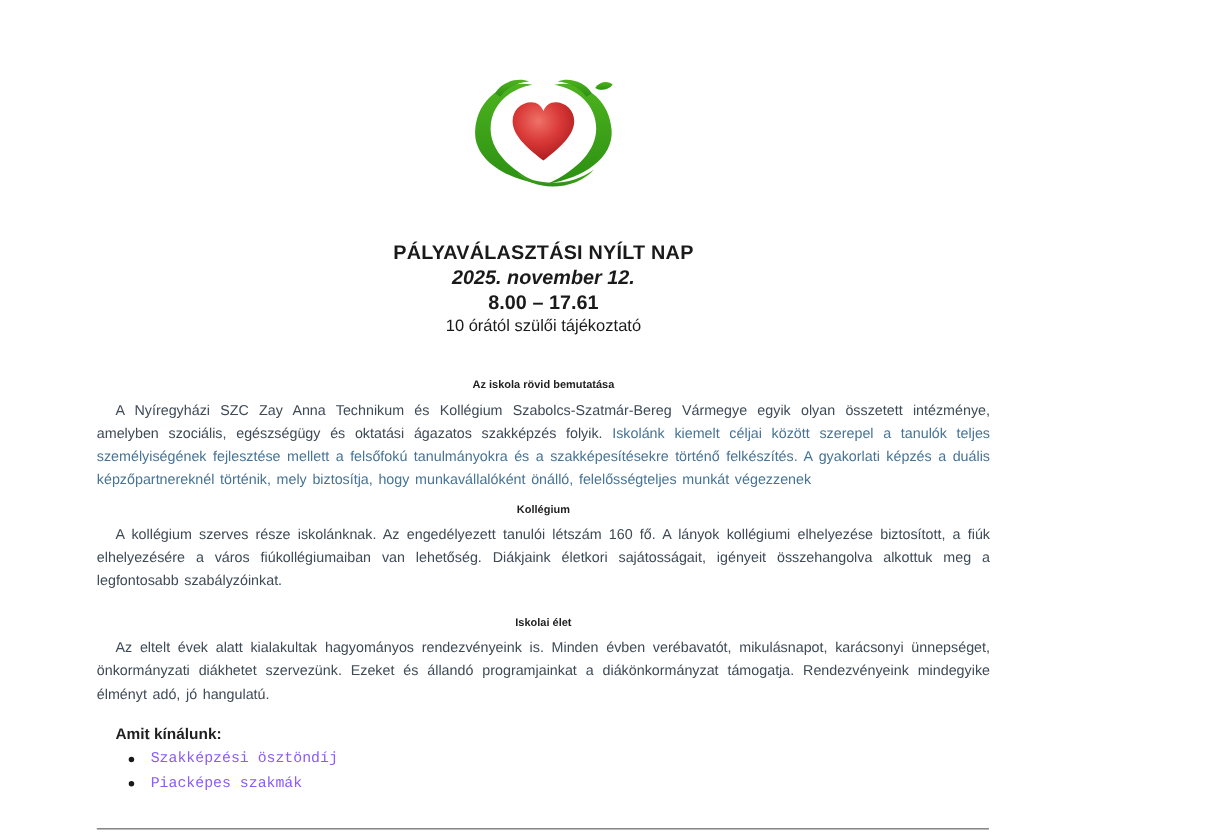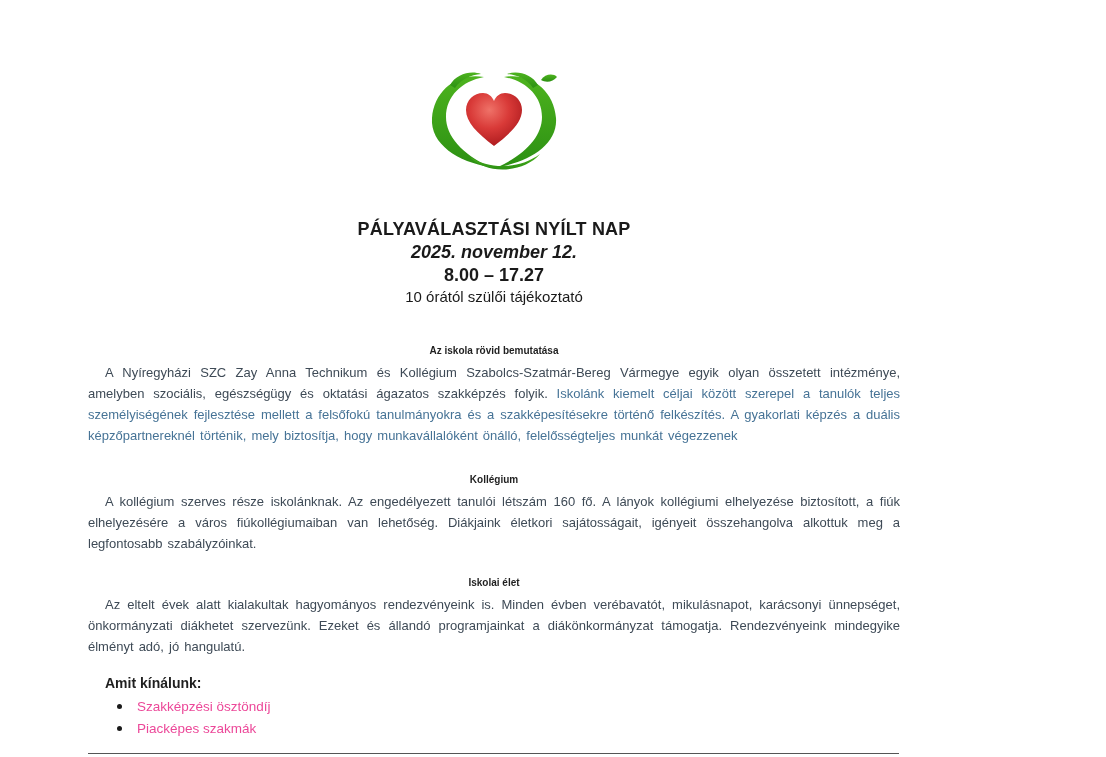--- a/index.html
+++ b/index.html
@@ -22,21 +22,21 @@
   .subtitle { font-size: 15px; line-height: 20px; font-weight: 400; }
 
   h2.section-heading {
     margin-top: 34px;
     text-align: center;
     font-size: 10px;
     line-height: 20px;
     font-weight: 700;
     color: #1f1f1f;
   }
-  h2.mid1 { margin-top: 24px; }
+  h2.mid1 { margin-top: 8px; }
   h2.mid2 { margin-top: 19px; }
 
   .para {
     margin: 1px 88px 0;
     text-align: justify;
     text-indent: 17px;
     font-size: 13px;
     line-height: 21px;
     word-spacing: 1.5px;
   }
@@ -46,21 +46,22 @@
   .offer { margin: 16px 88px 0; padding-left: 17px; }
   .offer-heading {
     font-size: 14px; line-height: 20px; font-weight: 700; color: #1f1f1f; margin-top: 16px;
   }
   .offer ul { list-style: none; margin-top: 3px; }
   .offer li {
     position: relative;
     padding-left: 32px;
     font-size: 13.5px;
     line-height: 22px;
-    color: #ec4899;
+    color: #8b5cf6;
+    font-family: Liberation Mono, monospace;
   }
   .offer li .bullet {
     position: absolute;
     left: 12px; top: 8px;
     width: 5px; height: 5px;
     border-radius: 50%;
     background: #1a1a1a;
   }
   .footer-rule {
     position: absolute;
@@ -100,21 +101,21 @@
 
       <path fill="url(#gg)" d="M 46 87 C 66 100 96 99 116 84 C 100 103 62 105 46 87 Z"></path>
 
       <path fill="url(#rg)" d="M 70 76 C 53 63 42 52 42 40 C 42 30 50 23 59 23 C 64 23 68 26 70 31 C 72 26 76 23 81 23 C 90 23 98 30 98 40 C 98 52 87 63 70 76 Z"></path>
     </svg>
   </div>
 
   <header class="header">
     <div class="title">PÁLYAVÁLASZTÁSI NYÍLT NAP</div>
     <div class="date">2025. november 12.</div>
-    <div class="time">8.00 – 17.27</div>
+    <div class="time">8.00 – 17.61</div>
     <div class="subtitle">10 órától szülői tájékoztató</div>
   </header>
 
   <section>
     <h2 class="section-heading">Az iskola rövid bemutatása</h2>
     <p class="para"><span class="t-dark">A Nyíregyházi SZC Zay Anna Technikum és Kollégium Szabolcs-Szatmár-Bereg Vármegye egyik olyan összetett intézménye, amelyben szociális, egészségügy és oktatási ágazatos szakképzés folyik. </span><span class="t-blue">Iskolánk kiemelt céljai között szerepel a tanulók teljes személyiségének fejlesztése mellett a felsőfokú tanulmányokra és a szakképesítésekre történő felkészítés. A gyakorlati képzés a duális képzőpartnereknél történik, mely biztosítja, hogy munkavállalóként önálló, felelősségteljes munkát végezzenek</span></p>
   </section>
 
   <section>
     <h2 class="section-heading mid1">Kollégium</h2>

